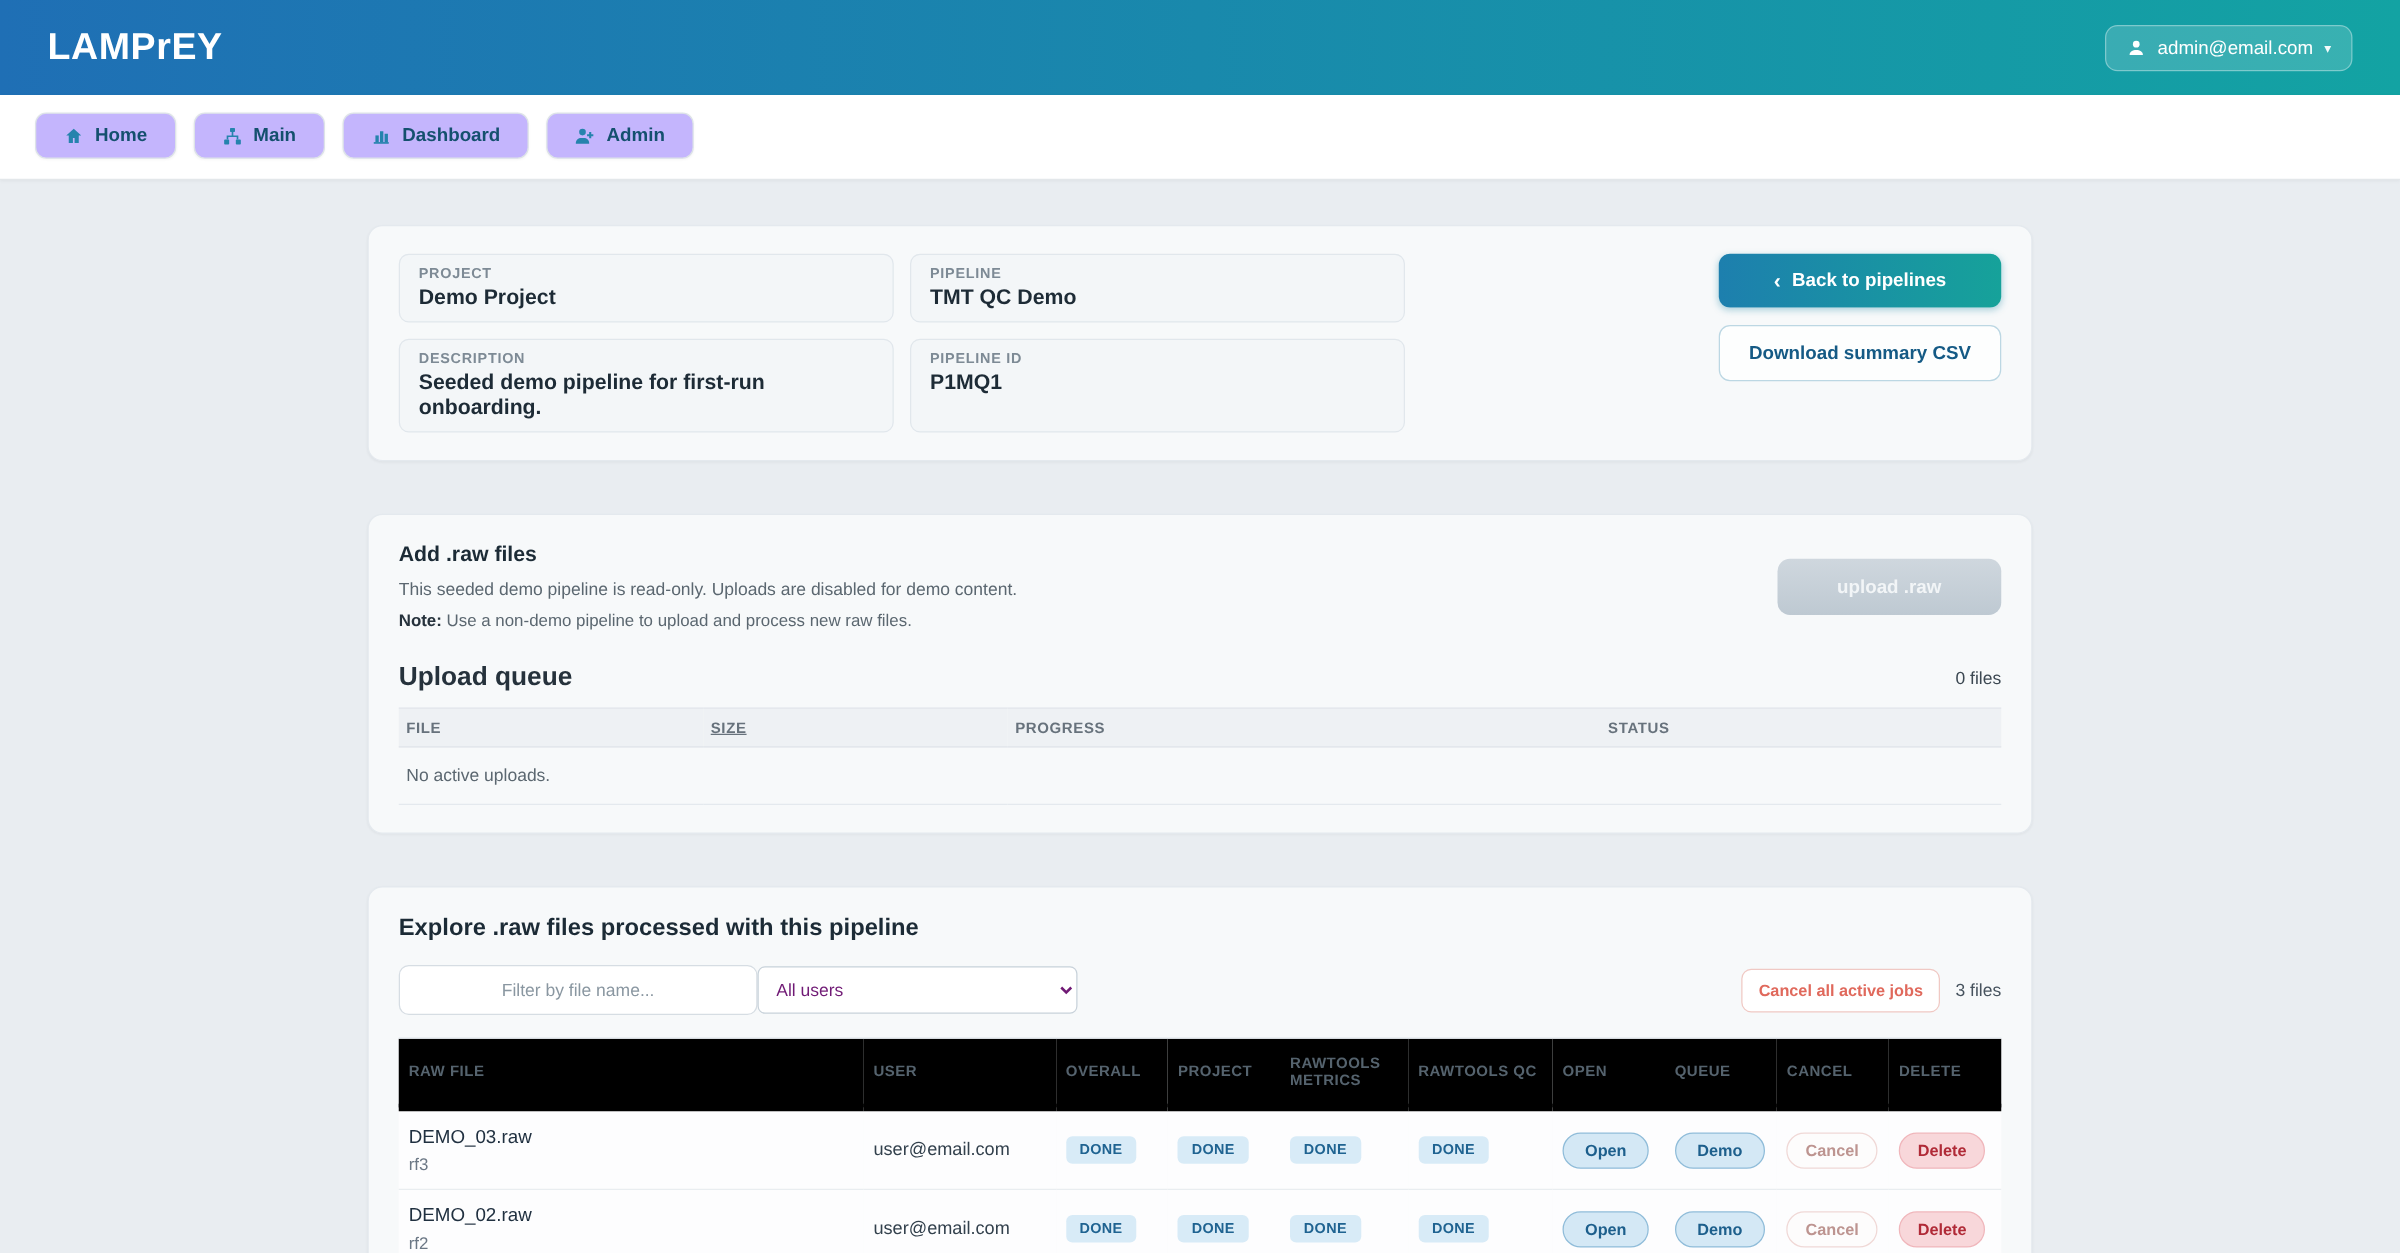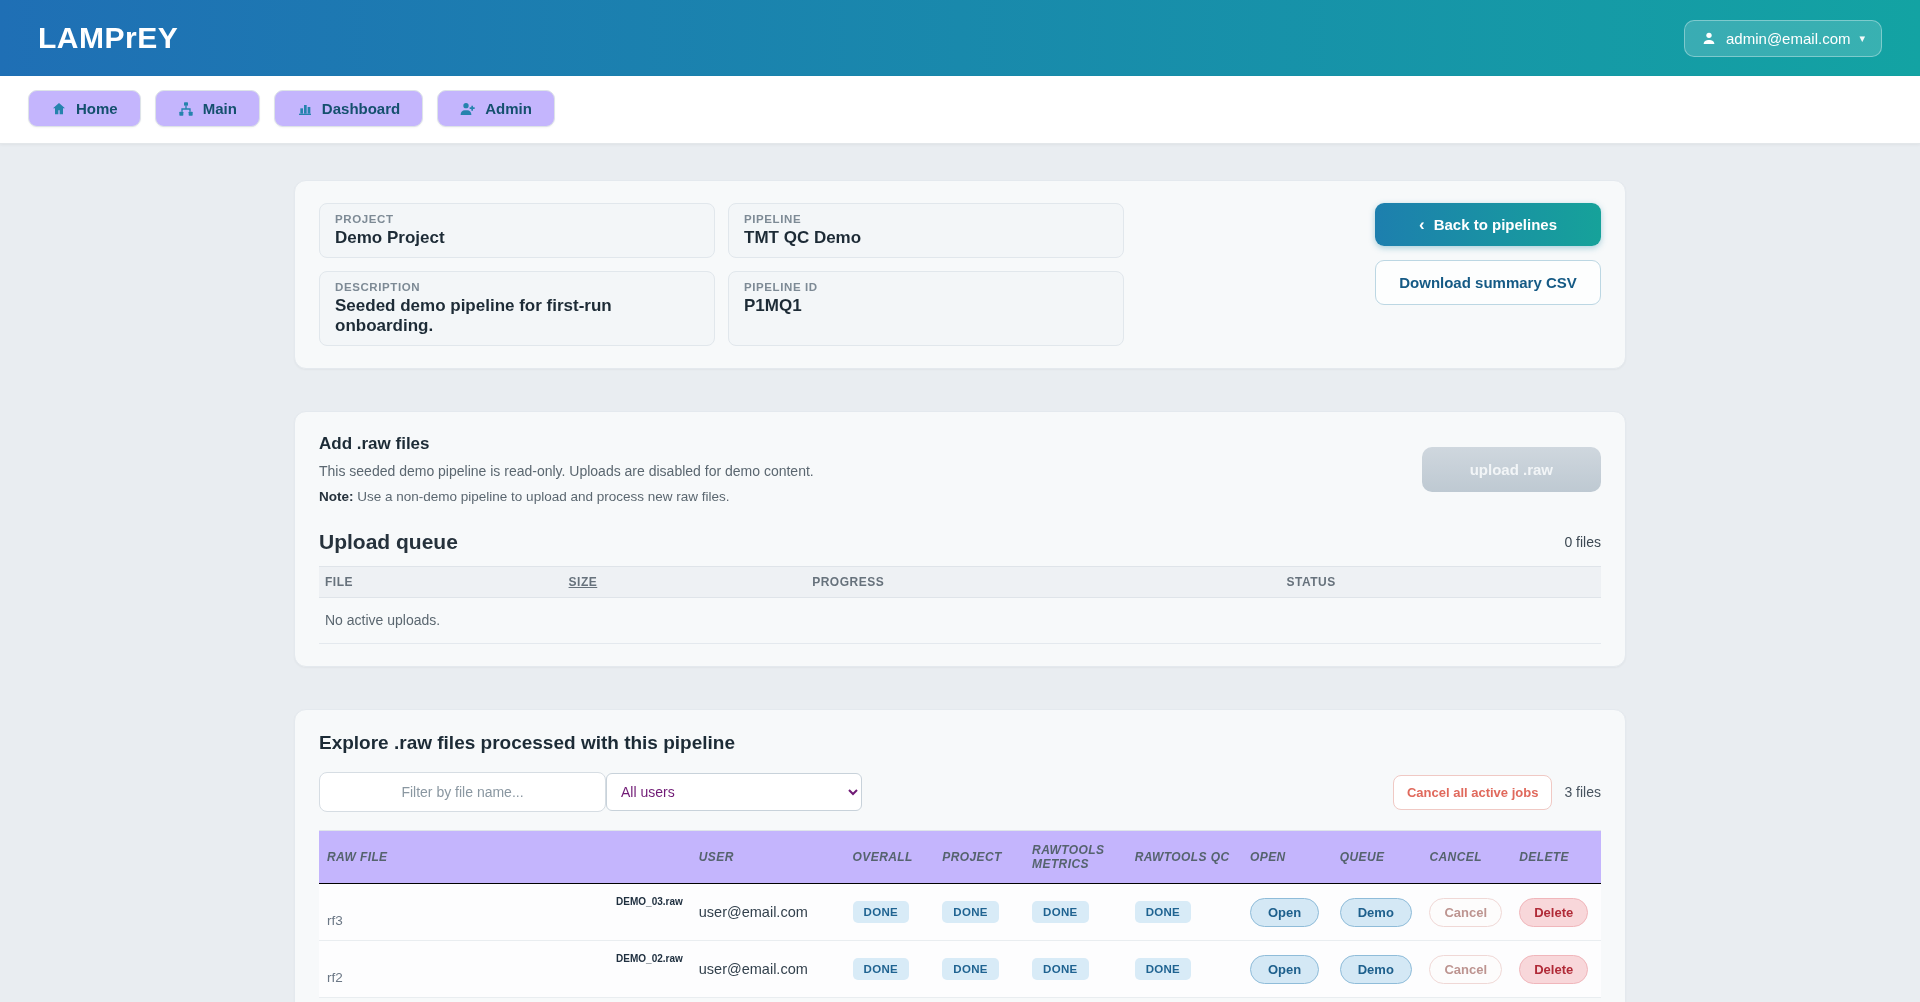--- a/index.html
+++ b/index.html
@@ -172,37 +172,36 @@
     border:1px solid #f0c9c4;
     border-radius:8px;
     color:#e0695c; font-family:inherit; font-size:13px; font-weight:bold;
     padding:9px 13px;
     cursor:pointer;
   }
   .files-count { font-size:14px; color:#47535e; }
 
   .files-table { margin-top:18px; }
   .files-table thead tr {
-    background:#c4b5fd;
+    background:#000000;
     border-top:1px solid #dfe5ea;
-    border-bottom:1px solid #000000;
-    font-style:italic;
+    border-bottom:6px solid #000000;
   }
   .files-table th {
     text-align:left;
     font-size:12px; font-weight:bold; color:#55636e; letter-spacing:0.4px;
     padding:12px 8px;
     vertical-align:middle;
   }
   .files-table tbody tr {
     background:#fdfdfe;
     border-bottom:1px solid #e9edf0;
   }
   .files-table td { padding:12px 8px; vertical-align:middle; }
-  .file-name { font-size:10px; font-weight:bold; color:#203040;text-align:right; }
+  .file-name { font-size:15px; font-weight:normal; color:#203040; }
   .file-id { font-size:13.5px; color:#6b7785; margin-top:6px; }
   .user-email-cell { font-size:14.5px; color:#33414d; }
   .badge-done {
     display:inline-block;
     background:#d8ebf7; color:#1f6391;
     font-size:11.5px; font-weight:bold; letter-spacing:0.3px;
     padding:5px 11px; border-radius:5px;
   }
   .pill {
     display:inline-block;

